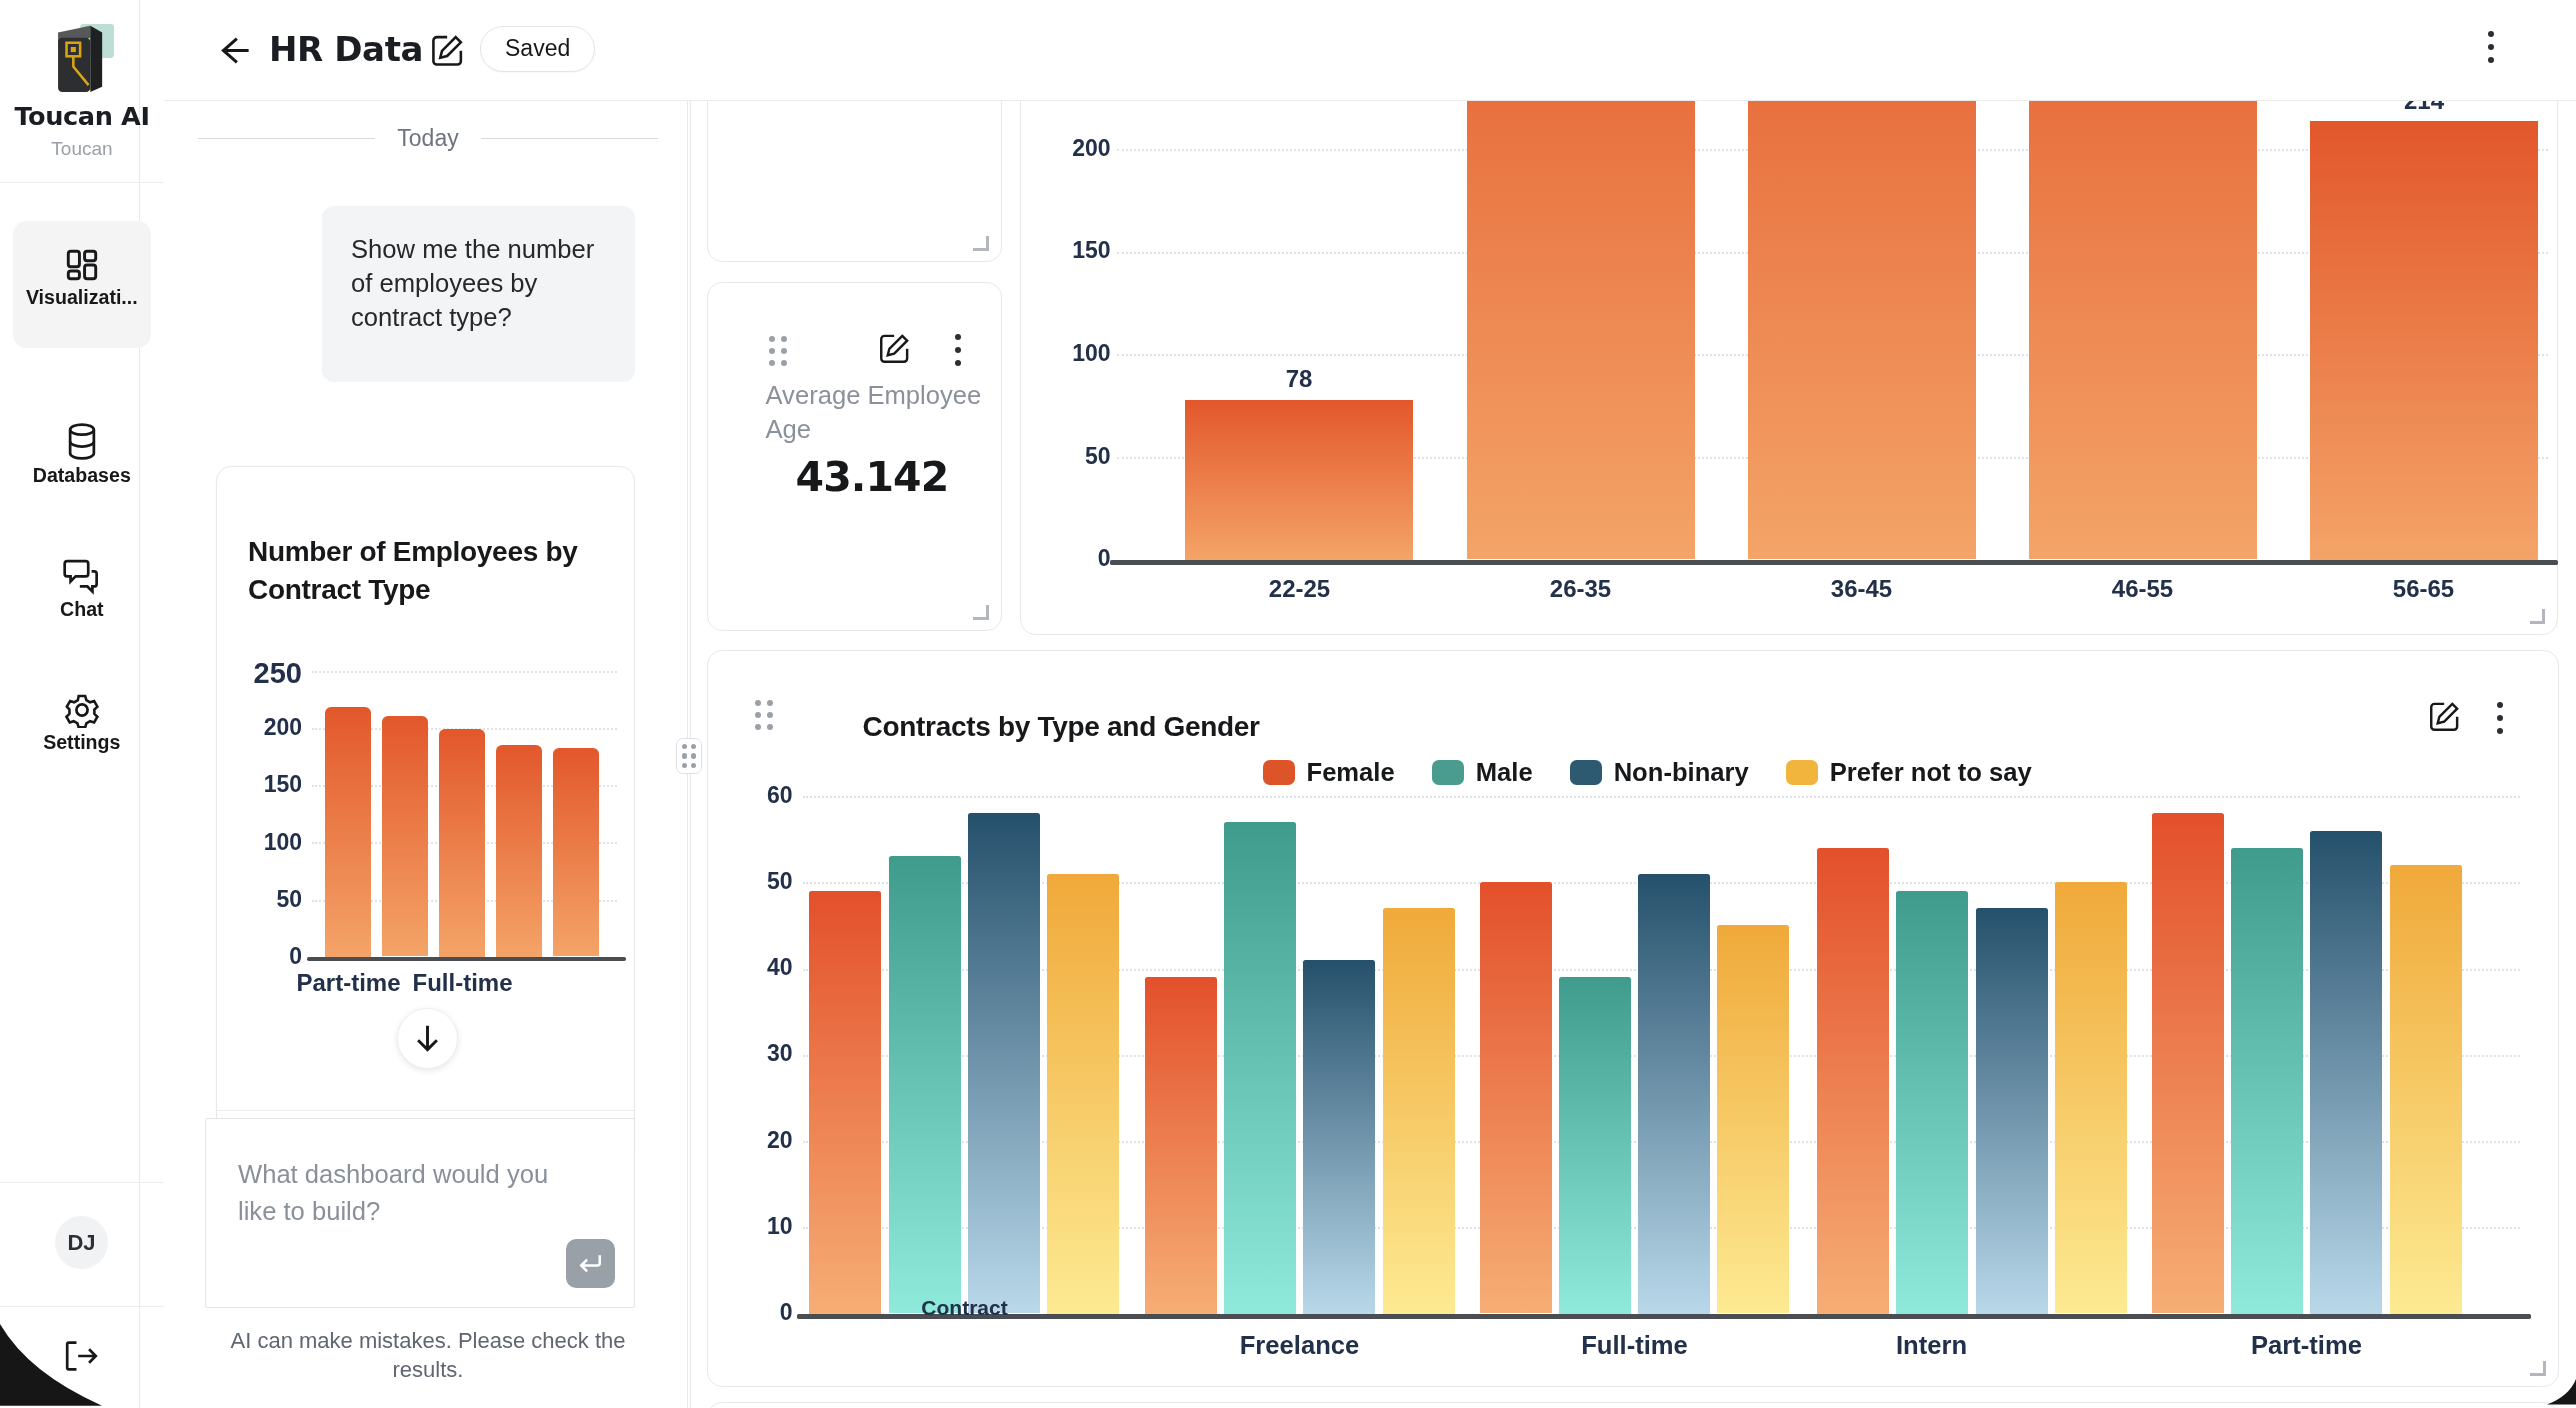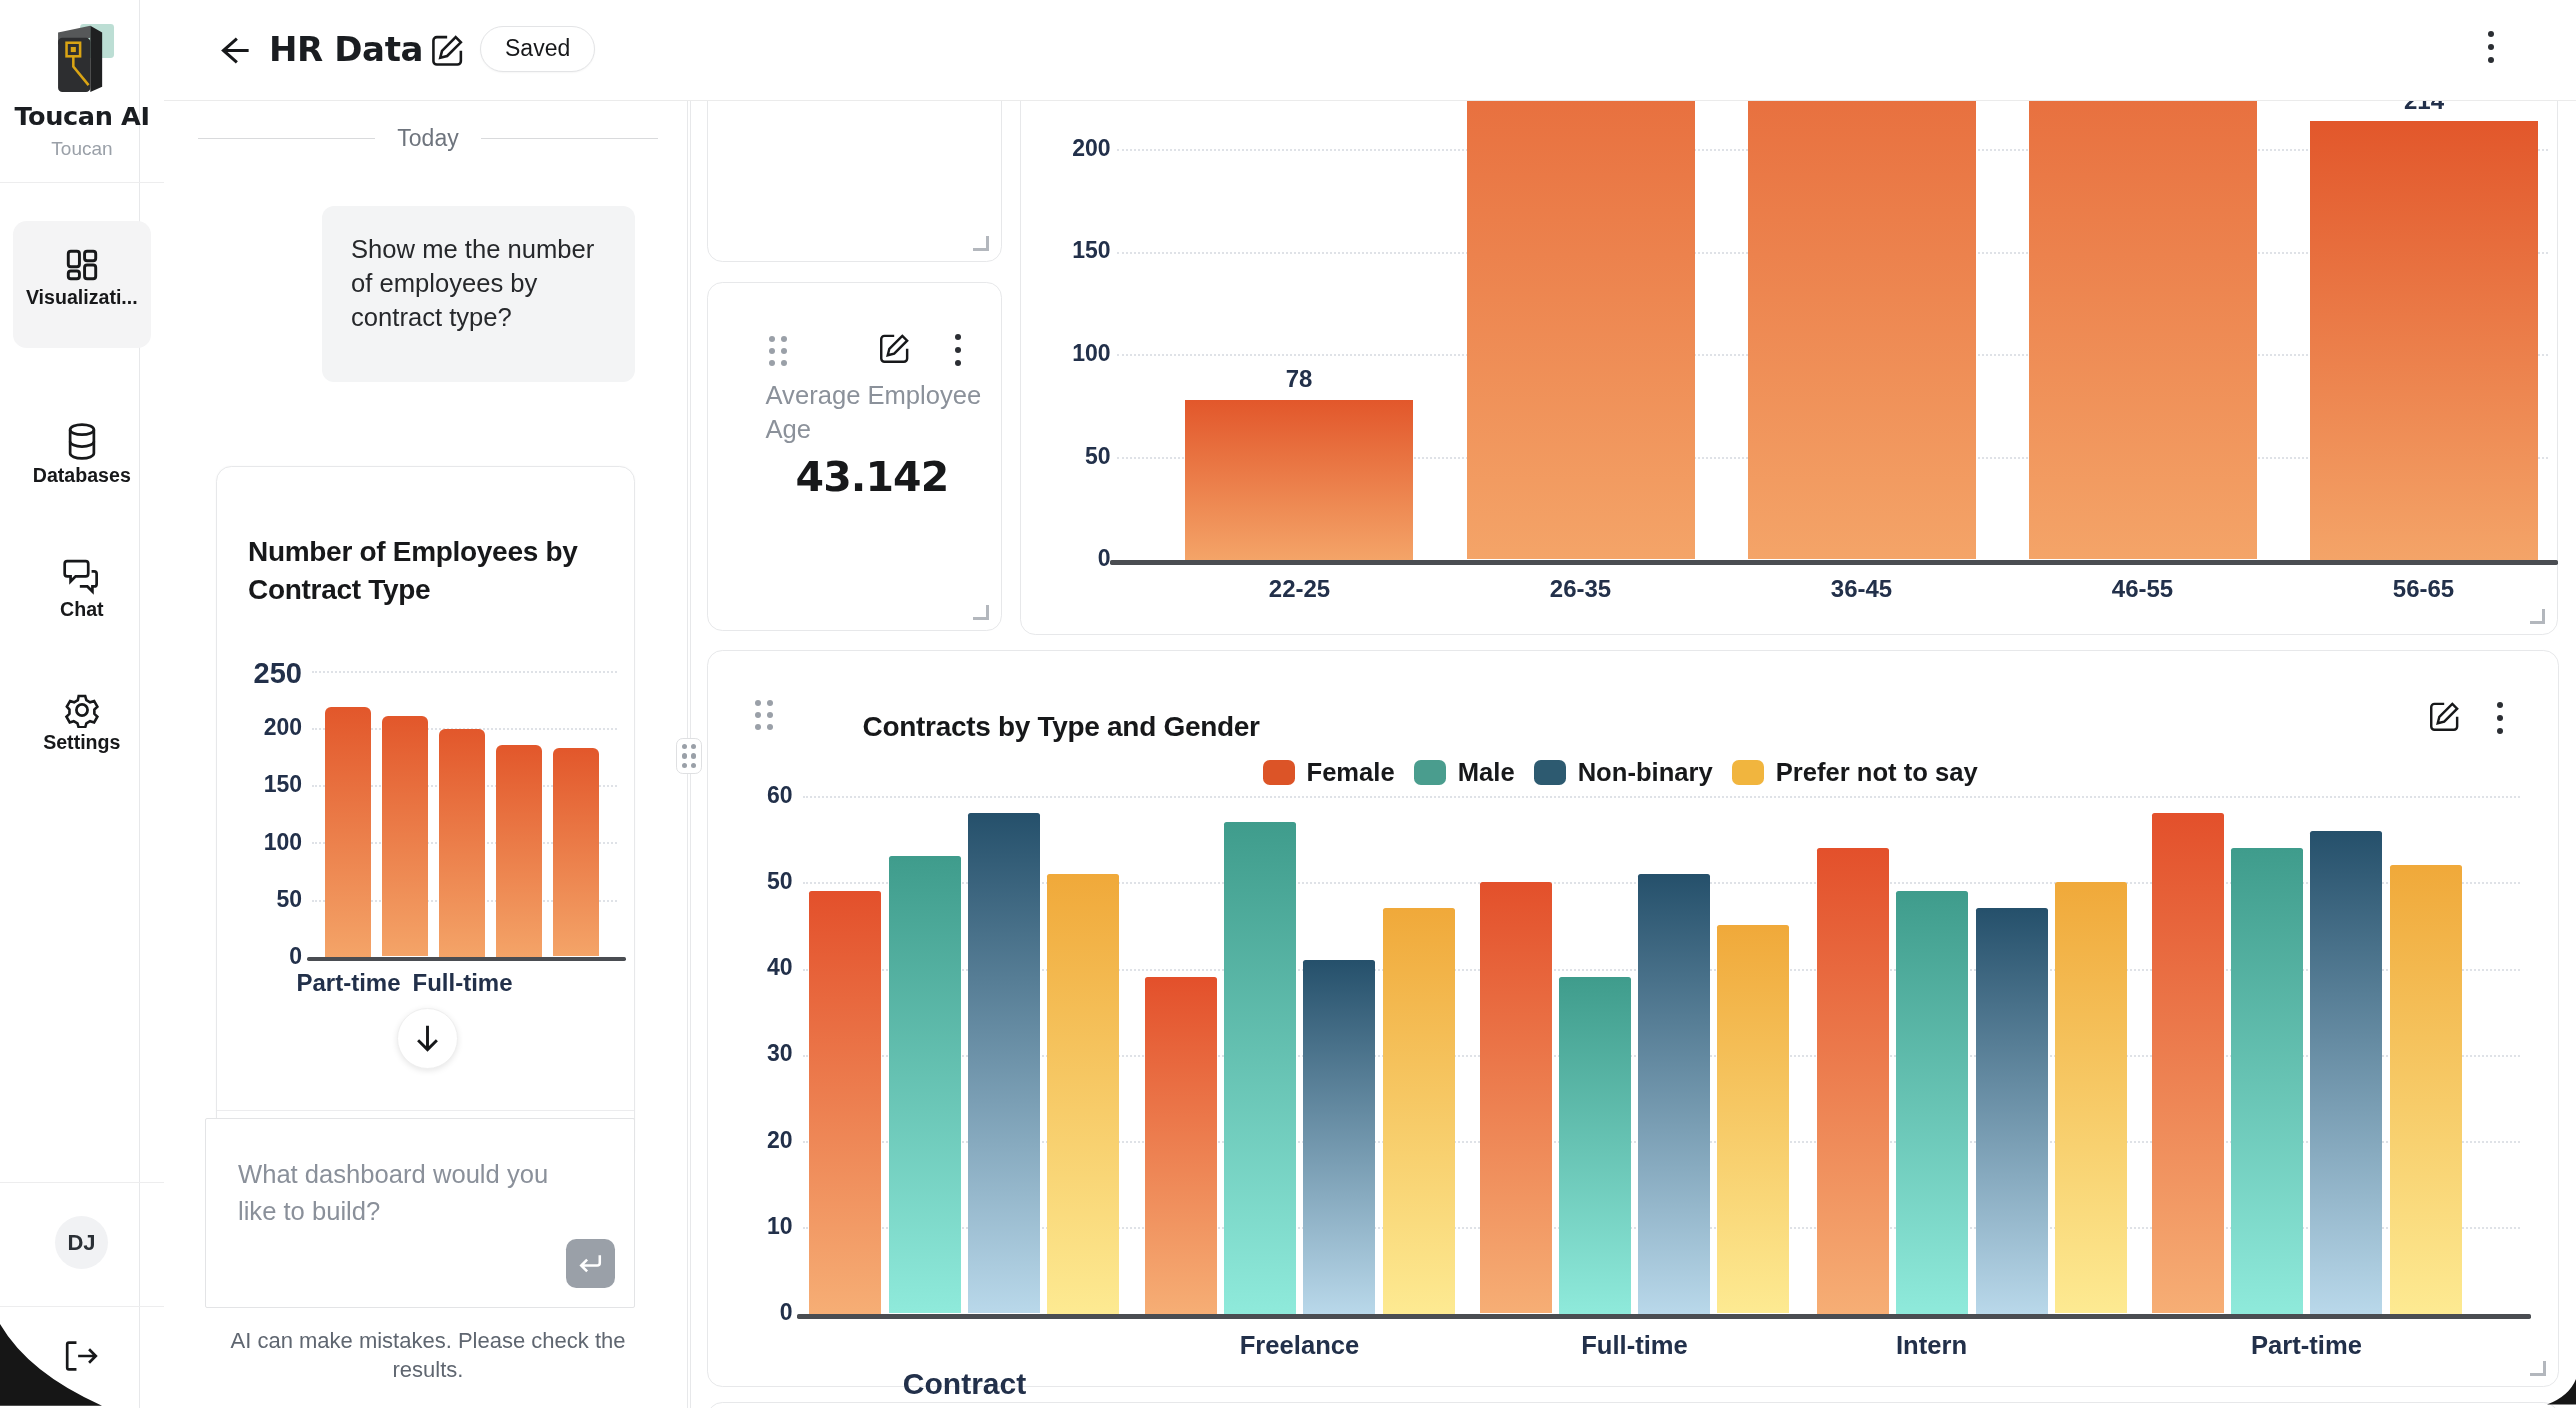--- a/index.html
+++ b/index.html
@@ -82,21 +82,21 @@
   .kebab i { width:6px; height:6px; border-radius:50%; background:#2b2e33; }
   .resize-corner { position:absolute; right:12px; bottom:10.2px; width:15.3px; height:15.3px;
     border-right:3.4px solid #b3b7bd; border-bottom:3.4px solid #b3b7bd; }
   .chart-title { font-size:28px; font-weight:700; color:#17181a; letter-spacing:-0.3px; }
   .gridline { position:absolute; border-top:2.6px dotted #dfe2e7; height:0; }
   .baseline { position:absolute; background:#4a4d52; border-radius:1.7px; }
   .tick-label { position:absolute; color:#22304a; font-size:23px; font-weight:700; text-align:right; }
   .cat-label  { position:absolute; color:#22304a; font-size:24px; font-weight:700; text-align:center; }
   .bar { position:absolute; }
   .bar-value { position:absolute; color:#22304a; font-size:24px; font-weight:700; text-align:center; }
-  .legend { position:absolute; display:flex; gap:19px; align-items:center; }
+  .legend { position:absolute; display:flex; gap:37px; align-items:center; }
   .legend .item { display:flex; gap:12px; align-items:center; }
   .legend .sw { width:32px; height:25.6px; border-radius:6.8px; }
   .legend .lb { font-size:25.6px; font-weight:700; color:#17181a; }
   .icon-btn { cursor:pointer; }
 </style>
 </head>
 <body>
 
 <div id="sidebar">
   <div class="brand-logo">
@@ -381,21 +381,21 @@
         <div class="tick-label" style="left: 22px; width: 63px; top: 303px;">40</div>
         <div class="gridline" style="left: 95px; width: 1717px; top: 231px;"></div>
         <div class="tick-label" style="left: 22px; width: 63px; top: 217px;">50</div>
         <div class="gridline" style="left: 95px; width: 1717px; top: 145px;"></div>
         <div class="tick-label" style="left: 22px; width: 63px; top: 131px;">60</div>
         <div class="baseline" style="left: 89px; width: 1734px; top: 663px; height: 5.1px;"></div>
         <div class="bar" style="left: 101px; width: 72px; top: 240px; height: 423px; border-radius: 2.6px 2.6px 0px 0px; background: linear-gradient(rgb(227, 80, 43) 0%, rgb(246, 174, 117) 100%);"></div>
         <div class="bar" style="left: 181px; width: 72px; top: 205px; height: 457px; border-radius: 2.6px 2.6px 0px 0px; background: linear-gradient(rgb(63, 156, 140) 0%, rgb(143, 234, 219) 100%);"></div>
         <div class="bar" style="left: 260px; width: 72px; top: 162px; height: 500px; border-radius: 2.6px 2.6px 0px 0px; background: linear-gradient(rgb(37, 80, 107) 0%, rgb(185, 216, 234) 100%);"></div>
         <div class="bar" style="left: 339px; width: 72px; top: 223px; height: 440px; border-radius: 2.6px 2.6px 0px 0px; background: linear-gradient(rgb(240, 169, 58) 0%, rgb(253, 234, 146) 100%);"></div>
-        <div class="cat-label" style="left: 129px; width: 256px; top: 716px; font-size: 30px;">Contract</div>
+        <div class="cat-label" style="left: 129px; width: 256px; top: 645px; font-size: 21px;">Contract</div>
         <div class="bar" style="left: 437px; width: 72px; top: 326px; height: 337px; border-radius: 2.6px 2.6px 0px 0px; background: linear-gradient(rgb(227, 80, 43) 0%, rgb(246, 174, 117) 100%);"></div>
         <div class="bar" style="left: 516px; width: 72px; top: 171px; height: 492px; border-radius: 2.6px 2.6px 0px 0px; background: linear-gradient(rgb(63, 156, 140) 0%, rgb(143, 234, 219) 100%);"></div>
         <div class="bar" style="left: 595px; width: 72px; top: 309px; height: 354px; border-radius: 2.6px 2.6px 0px 0px; background: linear-gradient(rgb(37, 80, 107) 0%, rgb(185, 216, 234) 100%);"></div>
         <div class="bar" style="left: 675px; width: 72px; top: 257px; height: 406px; border-radius: 2.6px 2.6px 0px 0px; background: linear-gradient(rgb(240, 169, 58) 0%, rgb(253, 234, 146) 100%);"></div>
         <div class="cat-label" style="left: 464px; width: 256px; top: 680px; font-size: 25.6px;">Freelance</div>
         <div class="bar" style="left: 772px; width: 72px; top: 231px; height: 431px; border-radius: 2.6px 2.6px 0px 0px; background: linear-gradient(rgb(227, 80, 43) 0%, rgb(246, 174, 117) 100%);"></div>
         <div class="bar" style="left: 851px; width: 72px; top: 326px; height: 337px; border-radius: 2.6px 2.6px 0px 0px; background: linear-gradient(rgb(63, 156, 140) 0%, rgb(143, 234, 219) 100%);"></div>
         <div class="bar" style="left: 930px; width: 72px; top: 223px; height: 440px; border-radius: 2.6px 2.6px 0px 0px; background: linear-gradient(rgb(37, 80, 107) 0%, rgb(185, 216, 234) 100%);"></div>
         <div class="bar" style="left: 1009px; width: 72px; top: 274px; height: 388px; border-radius: 2.6px 2.6px 0px 0px; background: linear-gradient(rgb(240, 169, 58) 0%, rgb(253, 234, 146) 100%);"></div>
         <div class="cat-label" style="left: 799px; width: 256px; top: 680px; font-size: 25.6px;">Full-time</div>

